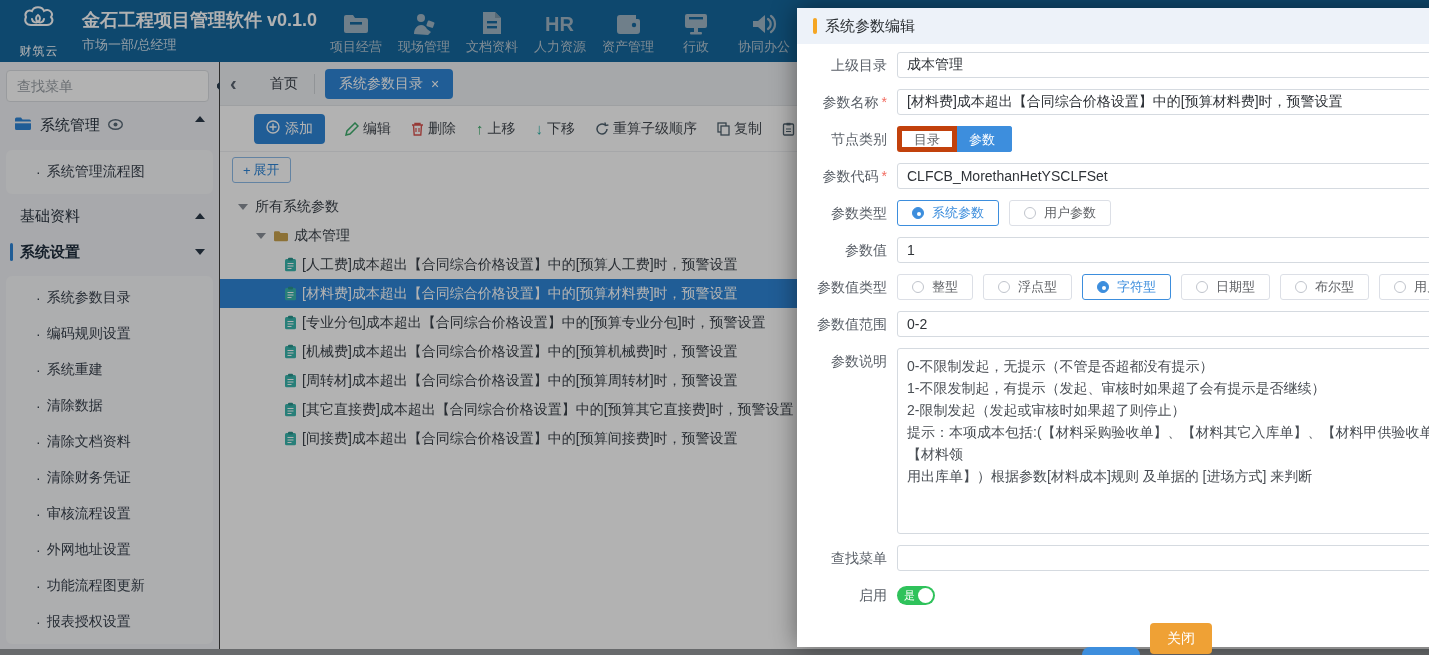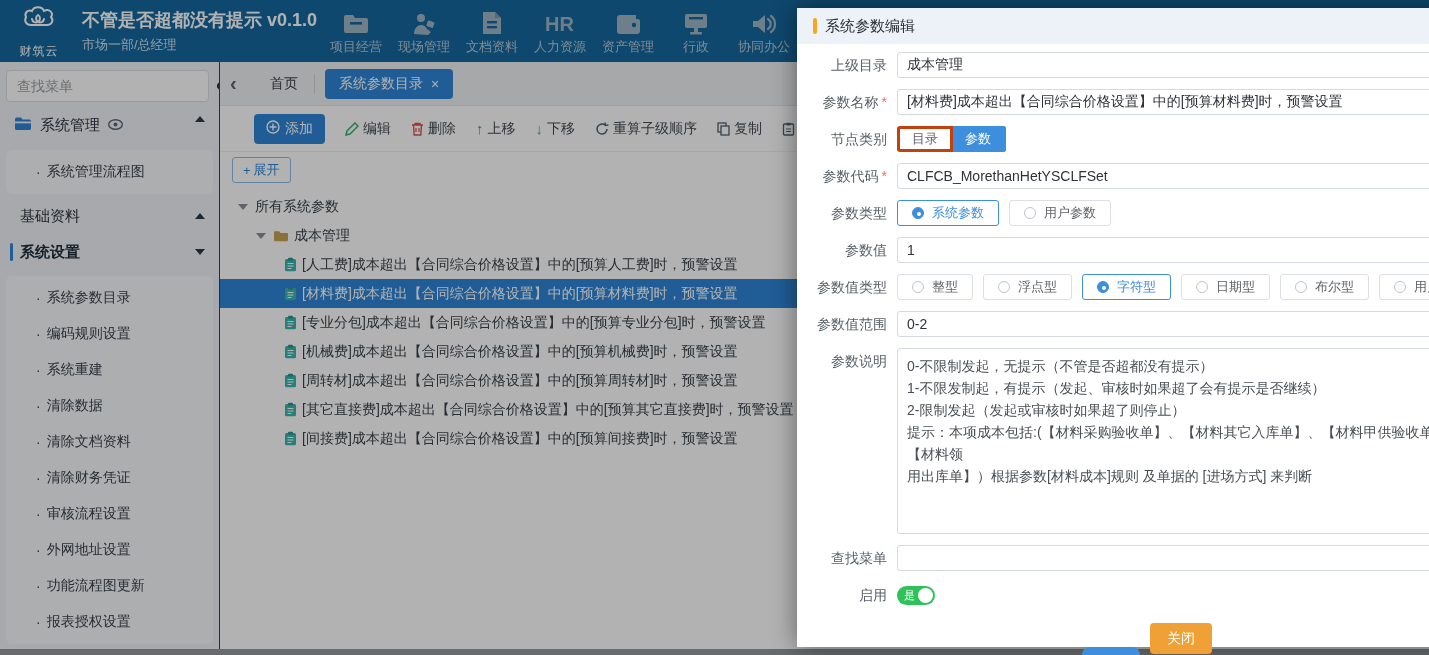--- a/index.html
+++ b/index.html
@@ -76,21 +76,21 @@
   .modal-title { font-size:15px; color:#2b2f33; }
   .modal-body { padding:8px 0 0 6px; flex:1; }
   .frow { display:flex; align-items:center; margin-bottom:11px; }
   .frow.top { align-items:flex-start; }
   .flabel { flex:0 0 84px; text-align:right; font-size:14px; color:#5a6068; line-height:26px; white-space:nowrap; }
   .req { color:#f26c60; font-style:normal; margin-left:3px; }
   .fctrl { margin-left:10px; display:flex; align-items:center; gap:10px; }
   .finput { width:580px; height:26px; border:1px solid #d5dae0; border-radius:3px; font-size:14px; color:#2f3338; padding:0 9px; font-family:inherit; }
   .ftextarea { width:580px; height:186px; border:1px solid #d5dae0; border-radius:3px; font-size:14px; color:#494e54; padding:6px 9px; line-height:22px; resize:none; font-family:inherit; }
   .seg { display:flex; }
-  .seg-btn { height:26px; min-width:44px; padding:0 12px; font-size:13px; border:3px solid #c2410c; background:#fff; color:#606266; cursor:pointer; }
+  .seg-btn { height:26px; min-width:44px; padding:0 12px; font-size:13px; border:5px solid #c2410c; background:#fff; color:#606266; cursor:pointer; }
   .seg-btn:first-child { border-radius:3px 0 0 3px; }
   .seg-btn:last-child { border-radius:0 3px 3px 0; border-left:none; }
   .seg-btn.active { background:#3d8edd; border-color:#3d8edd; color:#fff; }
   .rbox { height:26px; border:1px solid #dcdfe6; border-radius:3px; display:flex; align-items:center; gap:8px; padding:0 14px; font-size:13px; color:#606266; cursor:pointer; background:#fff; }
   .rbox.selected { border-color:#3d8edd; color:#3d8edd; }
   .rdot { width:12px; height:12px; border:1px solid #c0c4cc; border-radius:50%; background:#fff; position:relative; }
   .rbox.selected .rdot { border-color:#3d8edd; background:#3d8edd; }
   .rbox.selected .rdot::after { content:""; position:absolute; left:4px; top:4px; width:4px; height:4px; background:#fff; border-radius:50%; }
   .toggle { width:38px; height:19px; background:#2fc25b; border-radius:10px; position:relative; cursor:pointer; display:flex; align-items:center; }
   .toggle-label { color:#fff; font-size:11px; margin-left:7px; }
@@ -107,21 +107,21 @@
   <div class="header">
     <div class="logo-wrap">
       <span>
         <svg width="34" height="24" viewBox="0 0 34 24">
             <path d="M9 20 C4 20 2 16 4 12 C2 8 6 4 10 6 C12 1 20 1 22 6 C27 3 32 8 29 12 C32 15 30 20 25 20 Z M10 14 a4 4 0 1 0 6 -4 a4 4 0 1 0 6 4" fill="none" stroke="#fff" stroke-width="2" stroke-linecap="round"></path>
           </svg>
       </span>
       <span class="logo-text">财筑云</span>
     </div>
     <div class="title-wrap">
-      <div class="app-title">不管是否超都没有提示 v0.1.0</div>
+      <div class="app-title">金石工程项目管理软件 v0.1.0</div>
       <div class="app-sub">市场一部/总经理</div>
     </div>
     <div class="top-menu">
       <div class="menu-item">
         <span class="mi-icon">
             <svg width="26" height="22" viewBox="0 0 26 22">
               <path d="M1 4 a2 2 0 0 1 2-2 h7 l2 3 h11 a2 2 0 0 1 2 2 v11 a2 2 0 0 1 -2 2 h-20 a2 2 0 0 1 -2-2 Z" fill="currentColor"></path>
               <rect x="7" y="9" width="12" height="2.6" fill="#15679e"></rect>
             </svg>
           </span>

